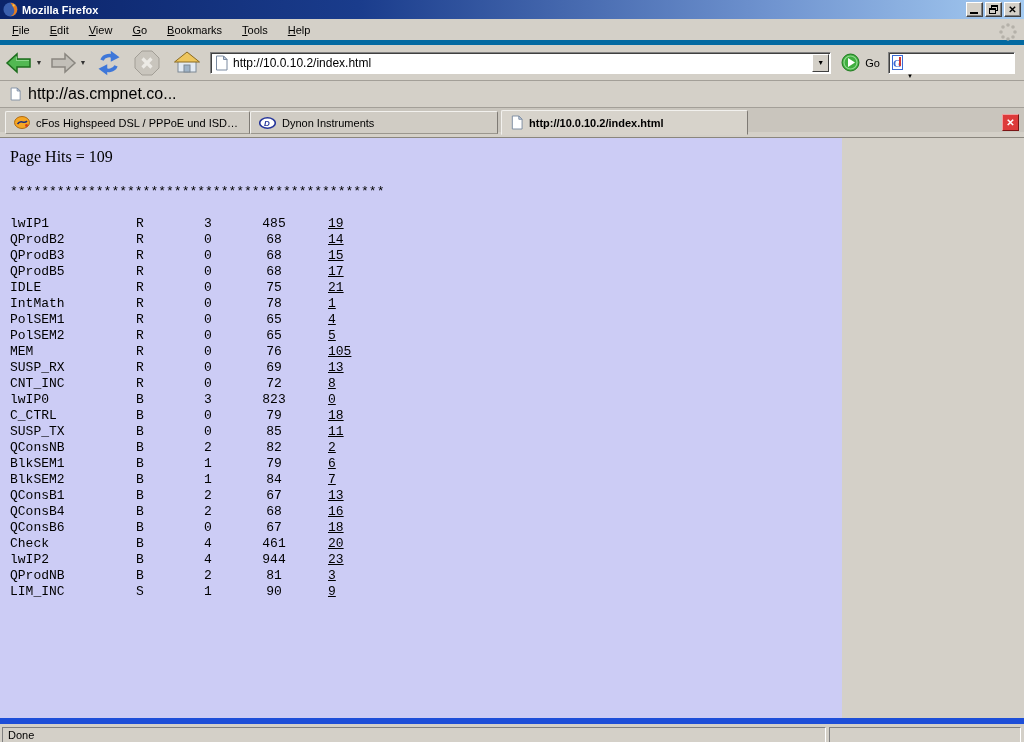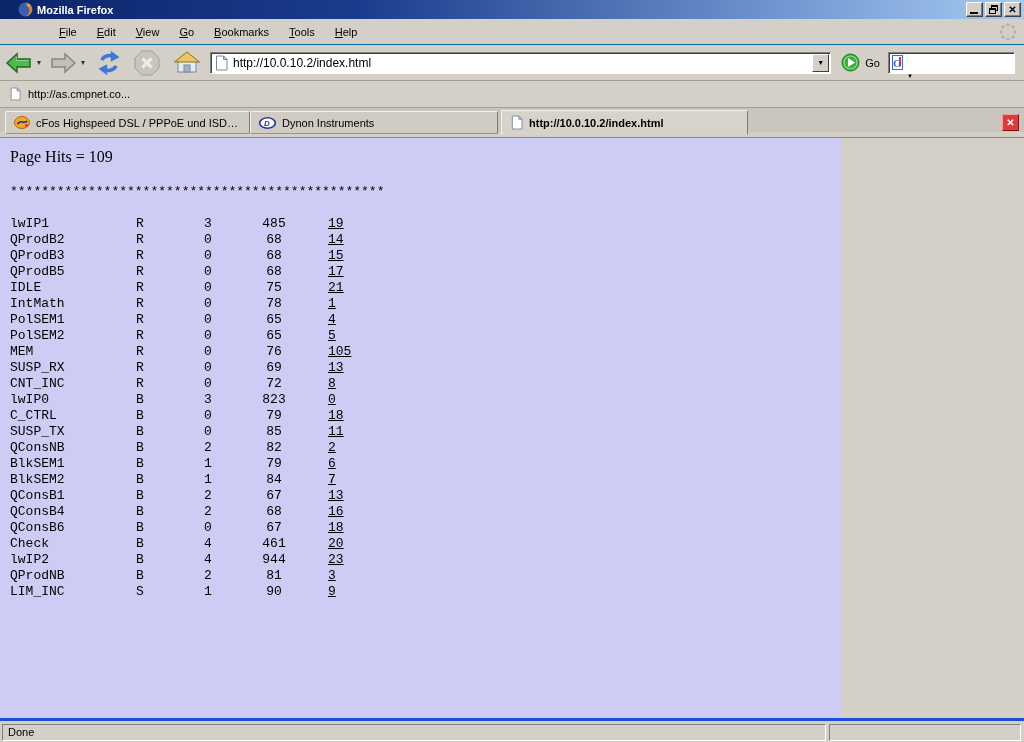--- a/index.html
+++ b/index.html
@@ -3,37 +3,37 @@
 <meta charset="utf-8">
 <style>
   * { margin:0; padding:0; box-sizing:border-box; }
   html,body { width:1024px; height:742px; overflow:hidden;
     font-family:"Liberation Sans", sans-serif; background:#d4d0c8; }
   #window { position:relative; width:1024px; height:742px; }
 
   
   .titlebar { position:absolute; left:0; top:0; width:1024px; height:19px;
     background:linear-gradient(to right,#0b246a,#1a3c8c 35%,#6f93cf 75%,#a5cbf1);
-    display:flex; align-items:center; padding-left:18px; }
+    display:flex; align-items:center; padding-left:3px; }
   .title-text { color:#fff; font-size:11px; font-weight:bold; margin-left:4px; }
   .win-controls { position:absolute; right:3px; top:2px; display:flex; gap:2px; }
   .win-btn { width:17px; height:15px; background:#d4d0c8; position:relative;
     border:1px solid; border-color:#fff #404040 #404040 #fff;
     box-shadow:inset -1px -1px 0 #808080; }
   .glyph-min { position:absolute; left:3px; bottom:2px; width:8px; height:2px; background:#000; }
   .glyph-restore-back { position:absolute; right:3px; top:2px; width:7px; height:6px;
     border:1px solid #000; border-top-width:2px; background:#d4d0c8; }
   .glyph-restore-front { position:absolute; left:3px; bottom:2px; width:7px; height:6px;
     border:1px solid #000; border-top-width:2px; background:#d4d0c8; }
   .glyph-close { position:absolute; left:0; top:0; width:15px; height:13px;
     font-size:10px; font-weight:bold; line-height:13px; text-align:center; color:#000; }
 
   
   .menubar { position:absolute; left:0; top:19px; width:1024px; height:26px;
-    background:#d4d0c8; border-bottom:1px solid #0369a1; display:flex; align-items:center;padding-left:47px; }
+    background:#d4d0c8; border-bottom:5px solid #0369a1; display:flex; align-items:center; }
   .menu-item { font-size:11px; color:#000; padding:4px 8px; margin-left:4px; cursor:default; }
   .throbber { position:absolute; right:6px; top:3px; width:20px; height:20px; }
 
   
   .toolbar { position:absolute; left:0; top:45px; width:1024px; height:36px;
     background:#d4d0c8; border-bottom:1px solid #a39f98; display:flex; align-items:center; }
   .tb-btn { width:30px; height:30px; display:flex; align-items:center; justify-content:center; }
   .drop-arrow { width:10px; height:30px; display:flex; align-items:center; justify-content:center;
     font-size:7px; color:#333; }
   .urlbar { flex:1; height:22px; margin-left:8px; background:#fff;
@@ -56,21 +56,21 @@
     line-height:14px; text-align:center; background:#fff; }
   .g-logo .g-red { position:absolute; right:1px; top:1px; width:2px; height:9px; background:#cf3535; }
   .g-caret { position:absolute; left:14px; top:13px; font-size:6px; color:#000; }
   .search-input { flex:1; border:none; outline:none; background:transparent; height:18px;
     font-size:12px; font-family:"Liberation Sans",sans-serif; margin-left:6px; }
 
   
   .bookmarksbar { position:absolute; left:0; top:81px; width:1024px; height:27px;
     background:#d4d0c8; border-bottom:1px solid #a39f98; display:flex; align-items:center; }
   .bookmark-item { display:flex; align-items:center; gap:7px; padding:2px 6px; margin-left:3px;
-    font-size:11px; color:#000; }
+    font-size:16px; color:#000; }
 
   
   .tabbar { position:absolute; left:0; top:108px; width:1024px; height:30px;
     background:linear-gradient(#c9c5bd calc(100% - 5px), #d4d0c8 calc(100% - 5px));
     border-bottom:1px solid #8a867e; display:flex; align-items:flex-start; }
   .tab { height:23px; margin-top:3px; background:#d0ccc4; display:flex; align-items:center;
     gap:6px; padding:0 8px; font-size:11px; border:1px solid;
     border-color:#f2f1ee #7e7a74 #9a968e #f2f1ee; border-radius:2px 2px 0 0; }
   .tab.active { background:#d7d3cb; font-weight:bold; height:25px; margin-top:2px;
     border-bottom-color:#d7d3cb; }
@@ -88,21 +88,21 @@
     font-family:"Liberation Mono","DejaVu Sans Mono",monospace; font-size:13px; line-height:16px; }
   .tbl-header { display:grid; grid-template-columns:113px 52px 90px auto; height:16px; }
   .tbl-separator { height:16px; white-space:pre; }
   .tbl-blank { height:16px; }
   .task-row { display:grid; grid-template-columns:126px 68px 58px 24px auto; height:16px; }
   .task-row .c3 { text-align:center; }
   .task-row .c4 { padding-left:42px;text-decoration:underline; }
 
   
   .statusbar { position:absolute; left:0; top:718px; width:1024px; height:24px;
-    background:#d4d0c8; border-top:3px solid #1d4ed8; }
+    background:#d4d0c8; border-top:6px solid #1d4ed8; }
   .status-panel { position:absolute; top:3px; height:17px;
     border:1px solid; border-color:#808080 #fff #fff #808080;
     font-size:11px; line-height:15px; padding-left:5px; color:#000; }
   .status-main { left:2px; width:824px; }
   .status-right { left:829px; width:192px; }
 
   .icon-block { display:inline-flex; align-items:center; justify-content:center; }
 </style>
 </head>
 <body>

